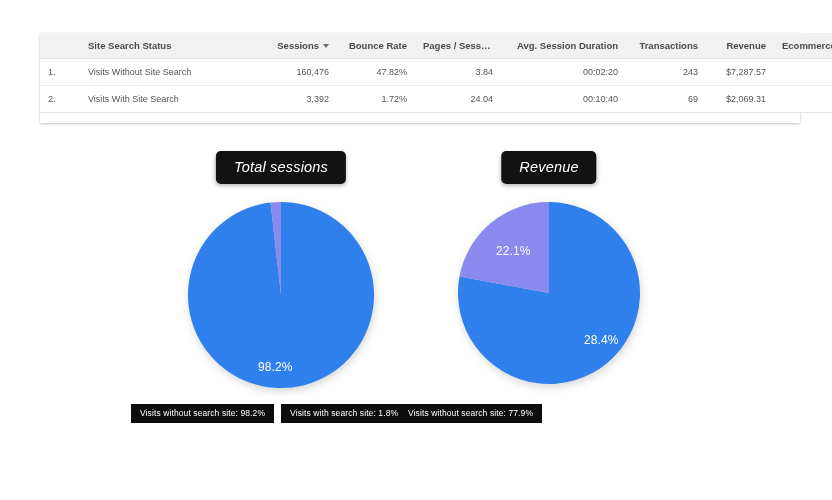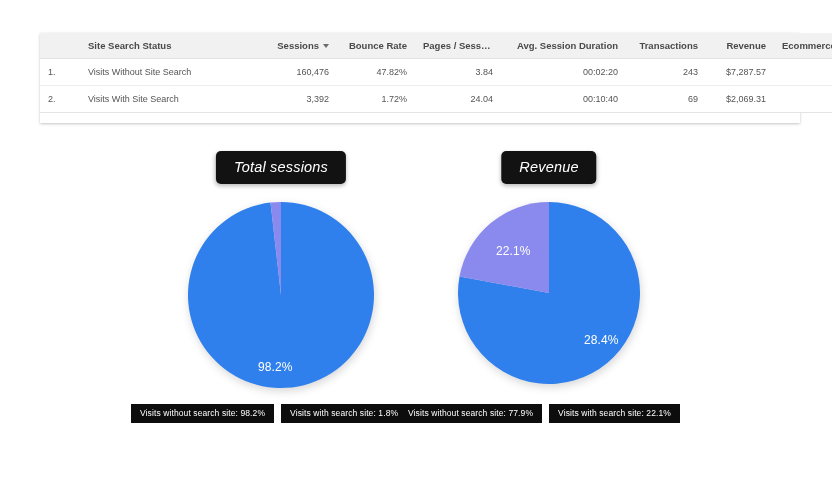--- a/index.html
+++ b/index.html
@@ -227,17 +227,16 @@
             <path d="M 91 91 L 91 0 A 91 91 0 1 1 1.506486345425003 74.5102755099305 Z" fill="#2f80ed"></path>
             <path d="M 91 91 L 1.506486345425003 74.5102755099305 A 91 91 0 0 1 90.99999999999999 0 Z" fill="#8a8aee"></path>
           </svg>
           <div class="slice-label" style="left: 38px; top: 42px;">22.1%</div>
           <div class="slice-label" style="left: 126px; top: 131px;">28.4%</div>
         </div>
     </div>
 
     <div class="legend">
       <div class="legend-item">Visits without search site: 77.9%</div>
-      <div class="legend-item">Visits with search site: 22.1%</div>
     </div>
   </div>
 
 </div>
 
 </body></html>

